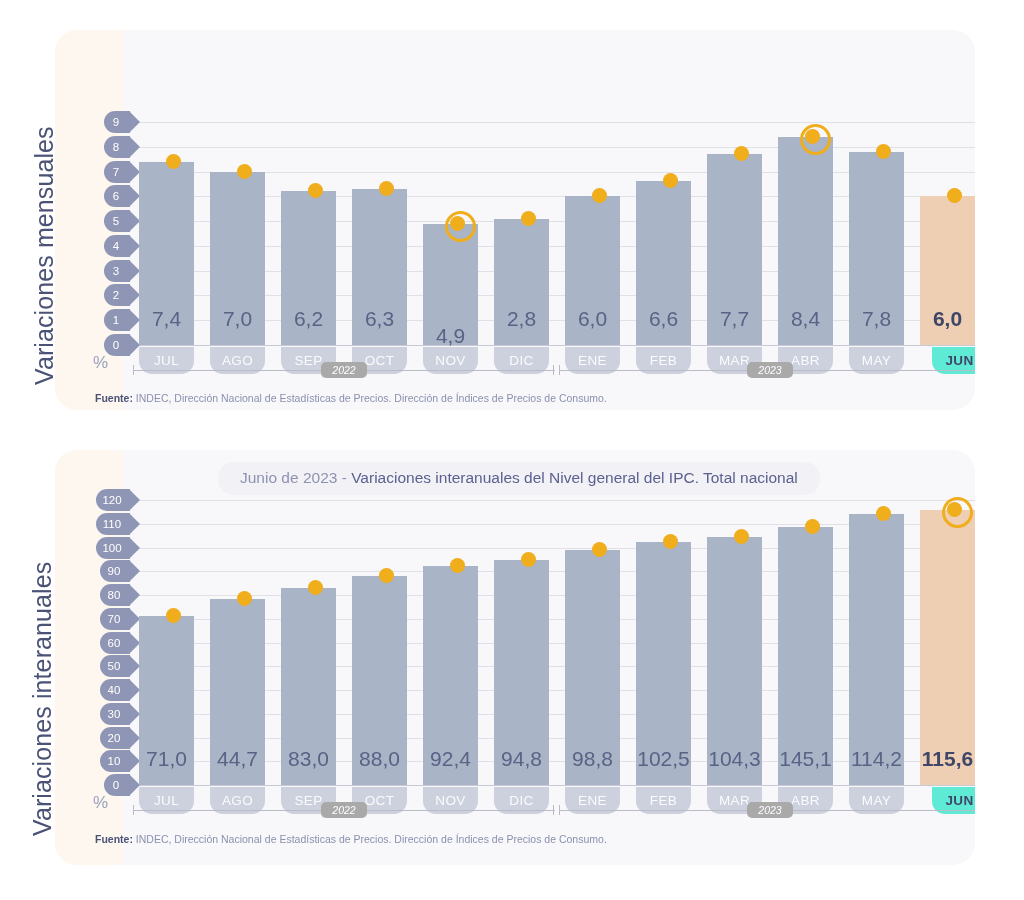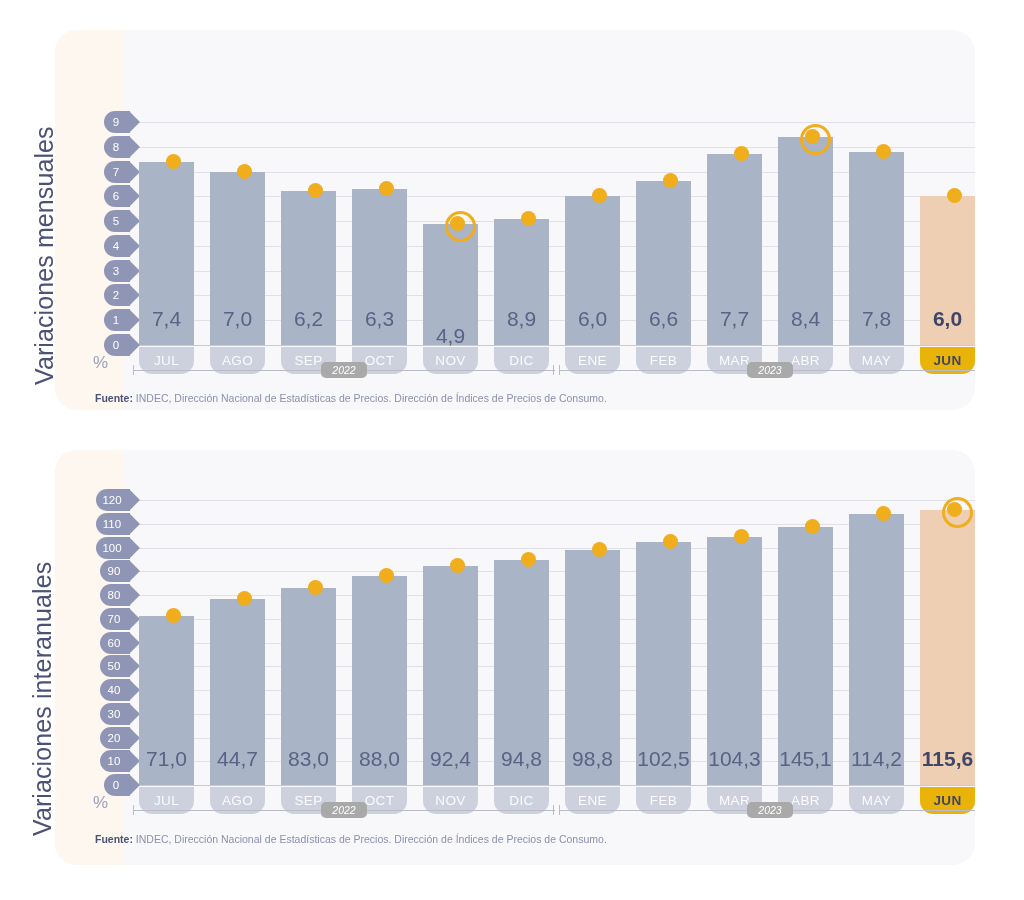--- a/index.html
+++ b/index.html
@@ -88,21 +88,21 @@
   .mpill{
     position:absolute;
     height:27px;
     background:#ccd1dd;
     border-radius:0 0 13px 13px;
     color:#fbfbfd;
     font-size:13.5px;
     display:flex;align-items:center;justify-content:center;
     letter-spacing:.4px;
   }
-  .mpill.hl{background:#eab308;color:#3f4668;font-weight:bold;}
+  .mpill.hl{background:#5eead4;color:#3f4668;font-weight:bold;margin-left:12px;}
 
   
   .pct{position:absolute;color:#9aa0bb;font-size:17px;}
 
   
   .yraxis{position:absolute;height:16px;font-style:italic;}
   .yrline{position:absolute;top:8px;height:1px;background:#b9bcc7;}
   .yrtickL{position:absolute;top:3px;width:1px;height:10px;background:#b9bcc7;}
   .yrpill{
     position:absolute;top:0;height:16px;
@@ -163,21 +163,21 @@
         <div class="bar" style="left: 297px; top: 158.9px; width: 55px; height: 156.1px;"></div>
         <div class="barval" style="left: 291px; top: 277px; width: 67px;">6,3</div>
         <div class="dot" style="left: 324px; top: 150.9px;"></div>
         <div class="mpill" style="left: 297px; top: 317px; width: 55px;">OCT</div>
         <div class="bar" style="left: 368px; top: 193.589px; width: 55px; height: 121.411px;"></div>
         <div class="barval" style="left: 362px; top: 294px; width: 67px;">4,9</div>
         <div class="dot" style="left: 395px; top: 185.589px;"></div>
         <div class="halo" style="left: 390px; top: 180.589px;"></div>
         <div class="mpill" style="left: 368px; top: 317px; width: 55px;">NOV</div>
         <div class="bar" style="left: 439px; top: 188.633px; width: 55px; height: 126.367px;"></div>
-        <div class="barval" style="left: 433px; top: 277px; width: 67px;">8,9</div>
+        <div class="barval" style="left: 433px; top: 277px; width: 67px;">2,8</div>
         <div class="dot" style="left: 466px; top: 180.633px;"></div>
         <div class="mpill" style="left: 439px; top: 317px; width: 55px;">DIC</div>
         <div class="bar" style="left: 510px; top: 166.333px; width: 55px; height: 148.667px;"></div>
         <div class="barval" style="left: 504px; top: 277px; width: 67px;">6,0</div>
         <div class="dot" style="left: 537px; top: 158.333px;"></div>
         <div class="mpill" style="left: 510px; top: 317px; width: 55px;">ENE</div>
         <div class="bar" style="left: 581px; top: 151.467px; width: 55px; height: 163.533px;"></div>
         <div class="barval" style="left: 575px; top: 277px; width: 67px;">6,6</div>
         <div class="dot" style="left: 608px; top: 143.467px;"></div>
         <div class="mpill" style="left: 581px; top: 317px; width: 55px;">FEB</div>
@@ -210,20 +210,23 @@
         </div>
         <div class="source" style="left: 40px; top: 362px;"><b>Fuente:</b><span> INDEC, Dirección Nacional de Estadísticas de Precios. Dirección de Índices de Precios de Consumo.</span></div>
       </div>
   </div>
 
   <div class="vtitle" style="left:28px;top:836px;">Variaciones interanuales</div>
 
   <div class="card c2">
     <div class="card-cream"></div>
 
+    <div class="titlepill" id="t2" style="left:163px;">
+      <span class="lead">Junio de 2023 - </span><span>Variaciones interanuales del Nivel general del IPC. Total nacional</span>
+    </div>
 
     <div class="plot" id="plot2" style="left:0px;top:0px;width:920px;height:415px;">
         <div class="gridline zero" style="top: 335px; left: 76px; width: 852px; right: auto;"></div>
         <div class="gridline" style="top: 311.25px; left: 76px; width: 852px; right: auto;"></div>
         <div class="gridline" style="top: 287.5px; left: 76px; width: 852px; right: auto;"></div>
         <div class="gridline" style="top: 263.75px; left: 76px; width: 852px; right: auto;"></div>
         <div class="gridline" style="top: 240px; left: 76px; width: 852px; right: auto;"></div>
         <div class="gridline" style="top: 216.25px; left: 76px; width: 852px; right: auto;"></div>
         <div class="gridline" style="top: 192.5px; left: 76px; width: 852px; right: auto;"></div>
         <div class="gridline" style="top: 168.75px; left: 76px; width: 852px; right: auto;"></div>

